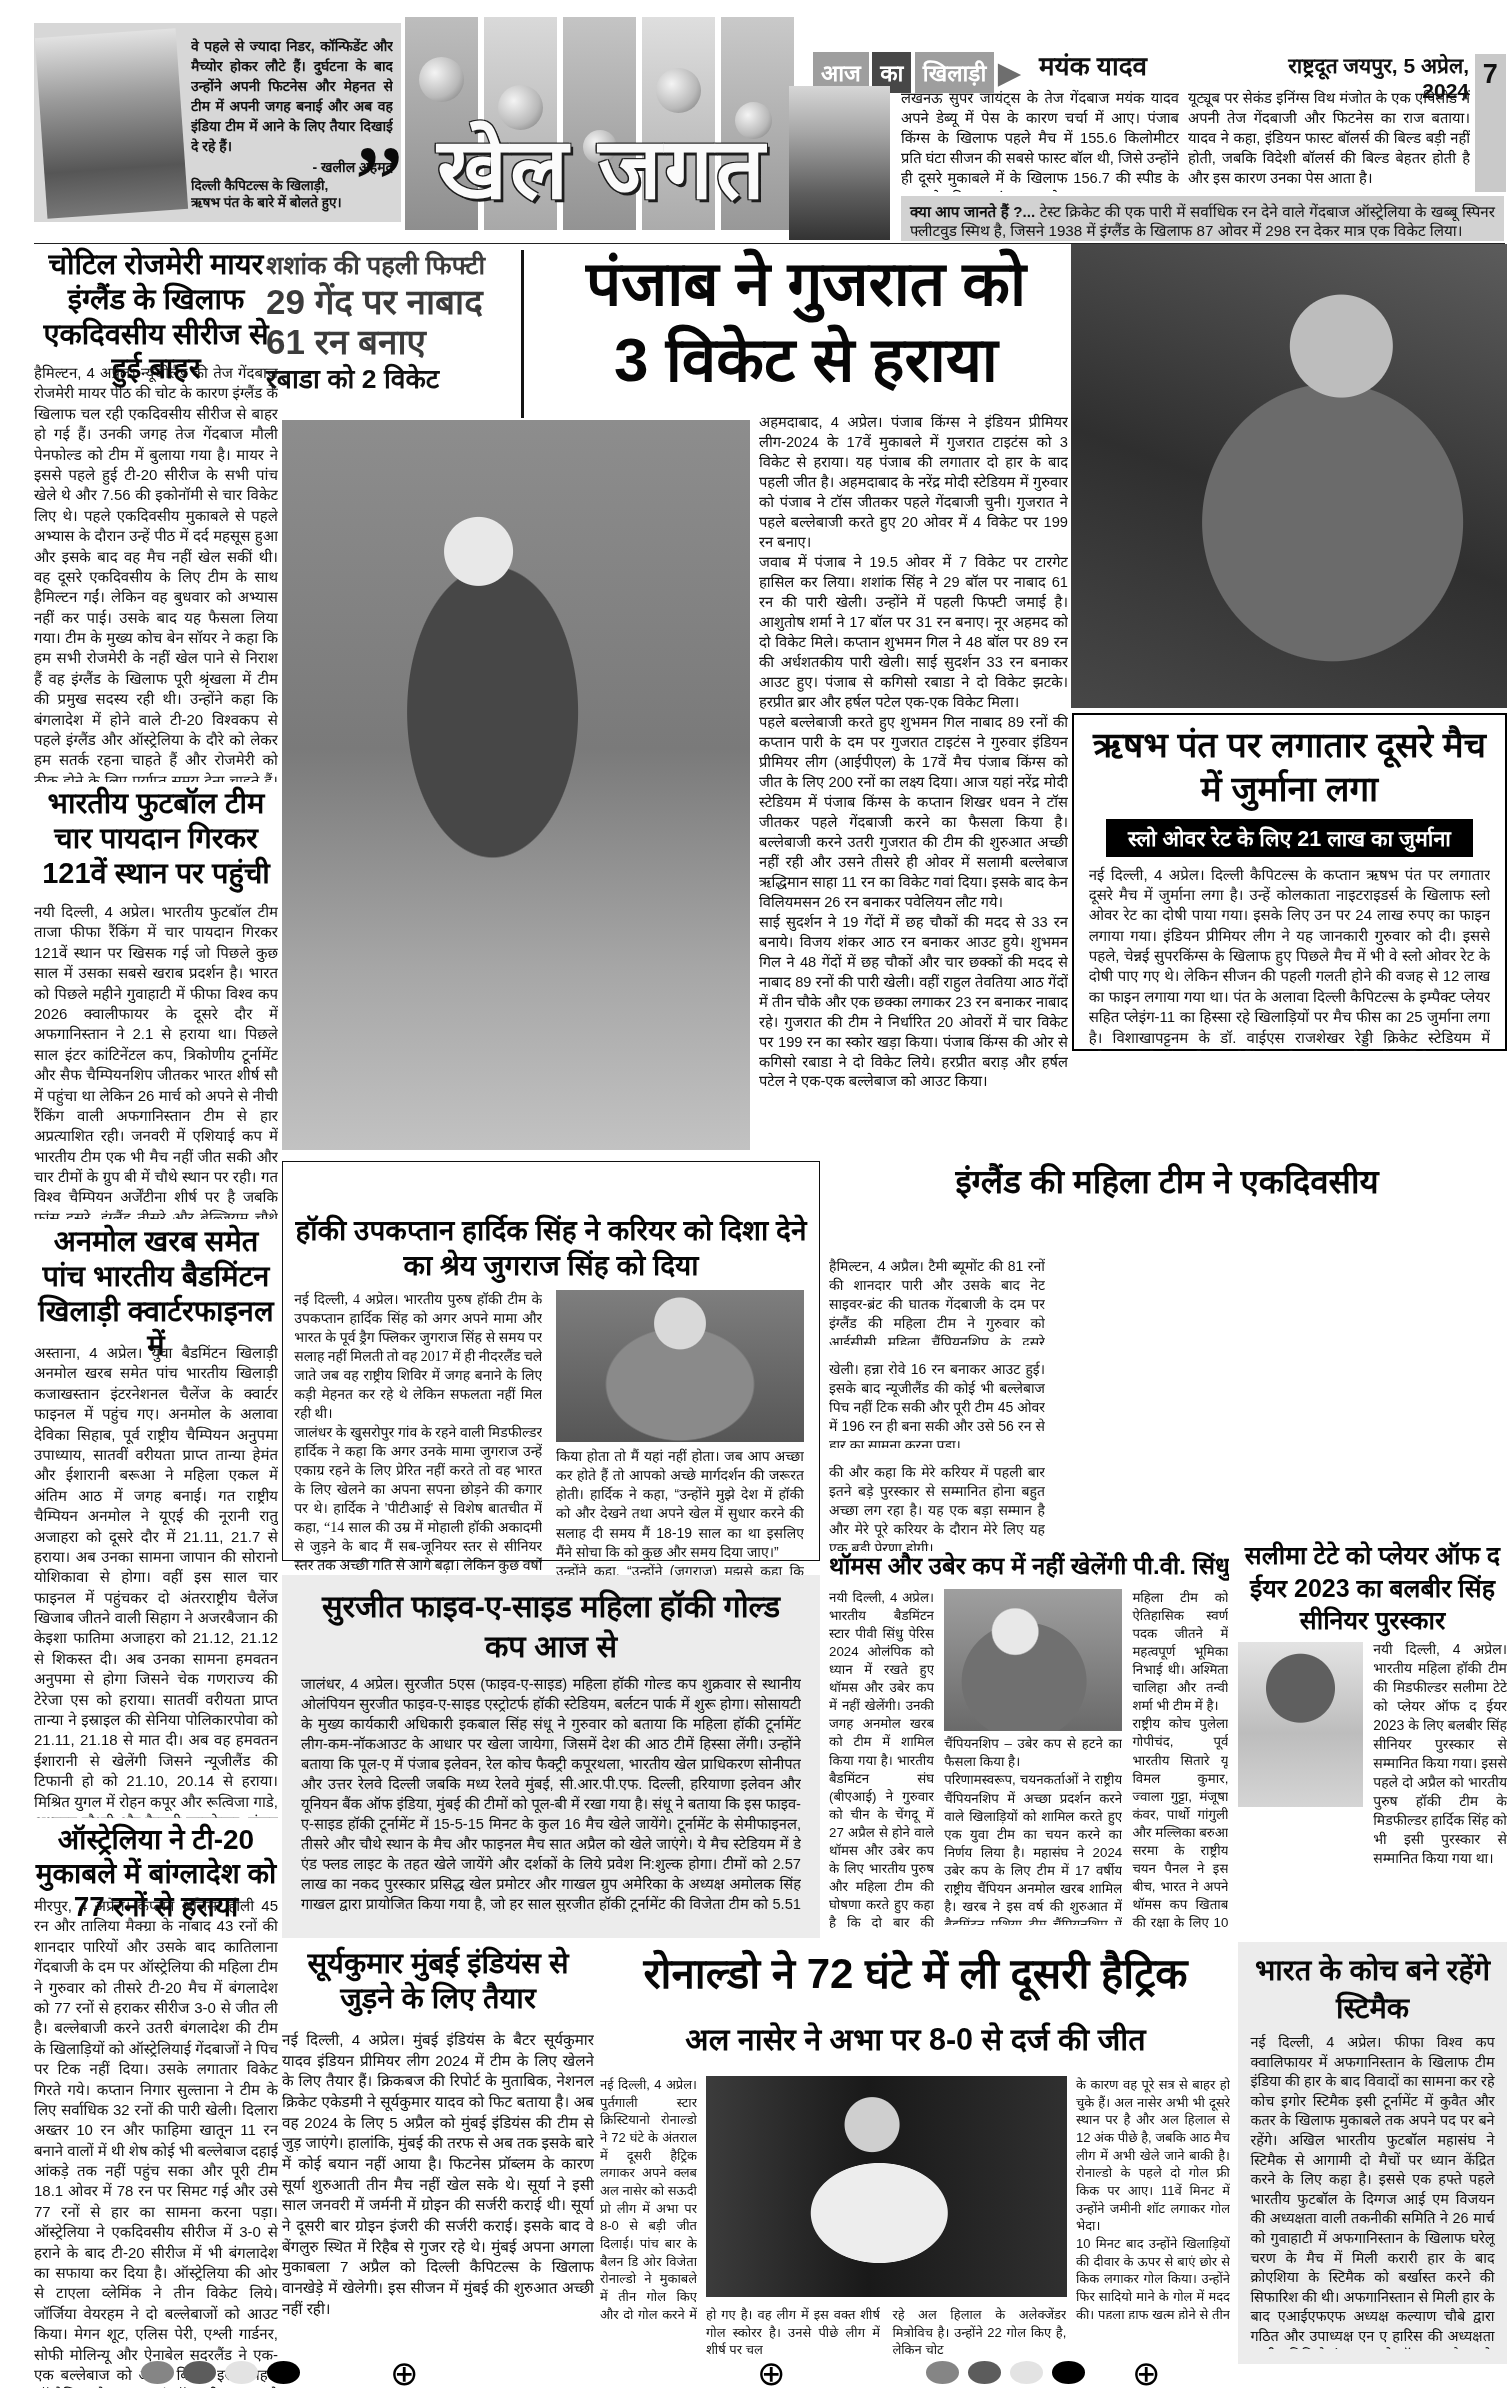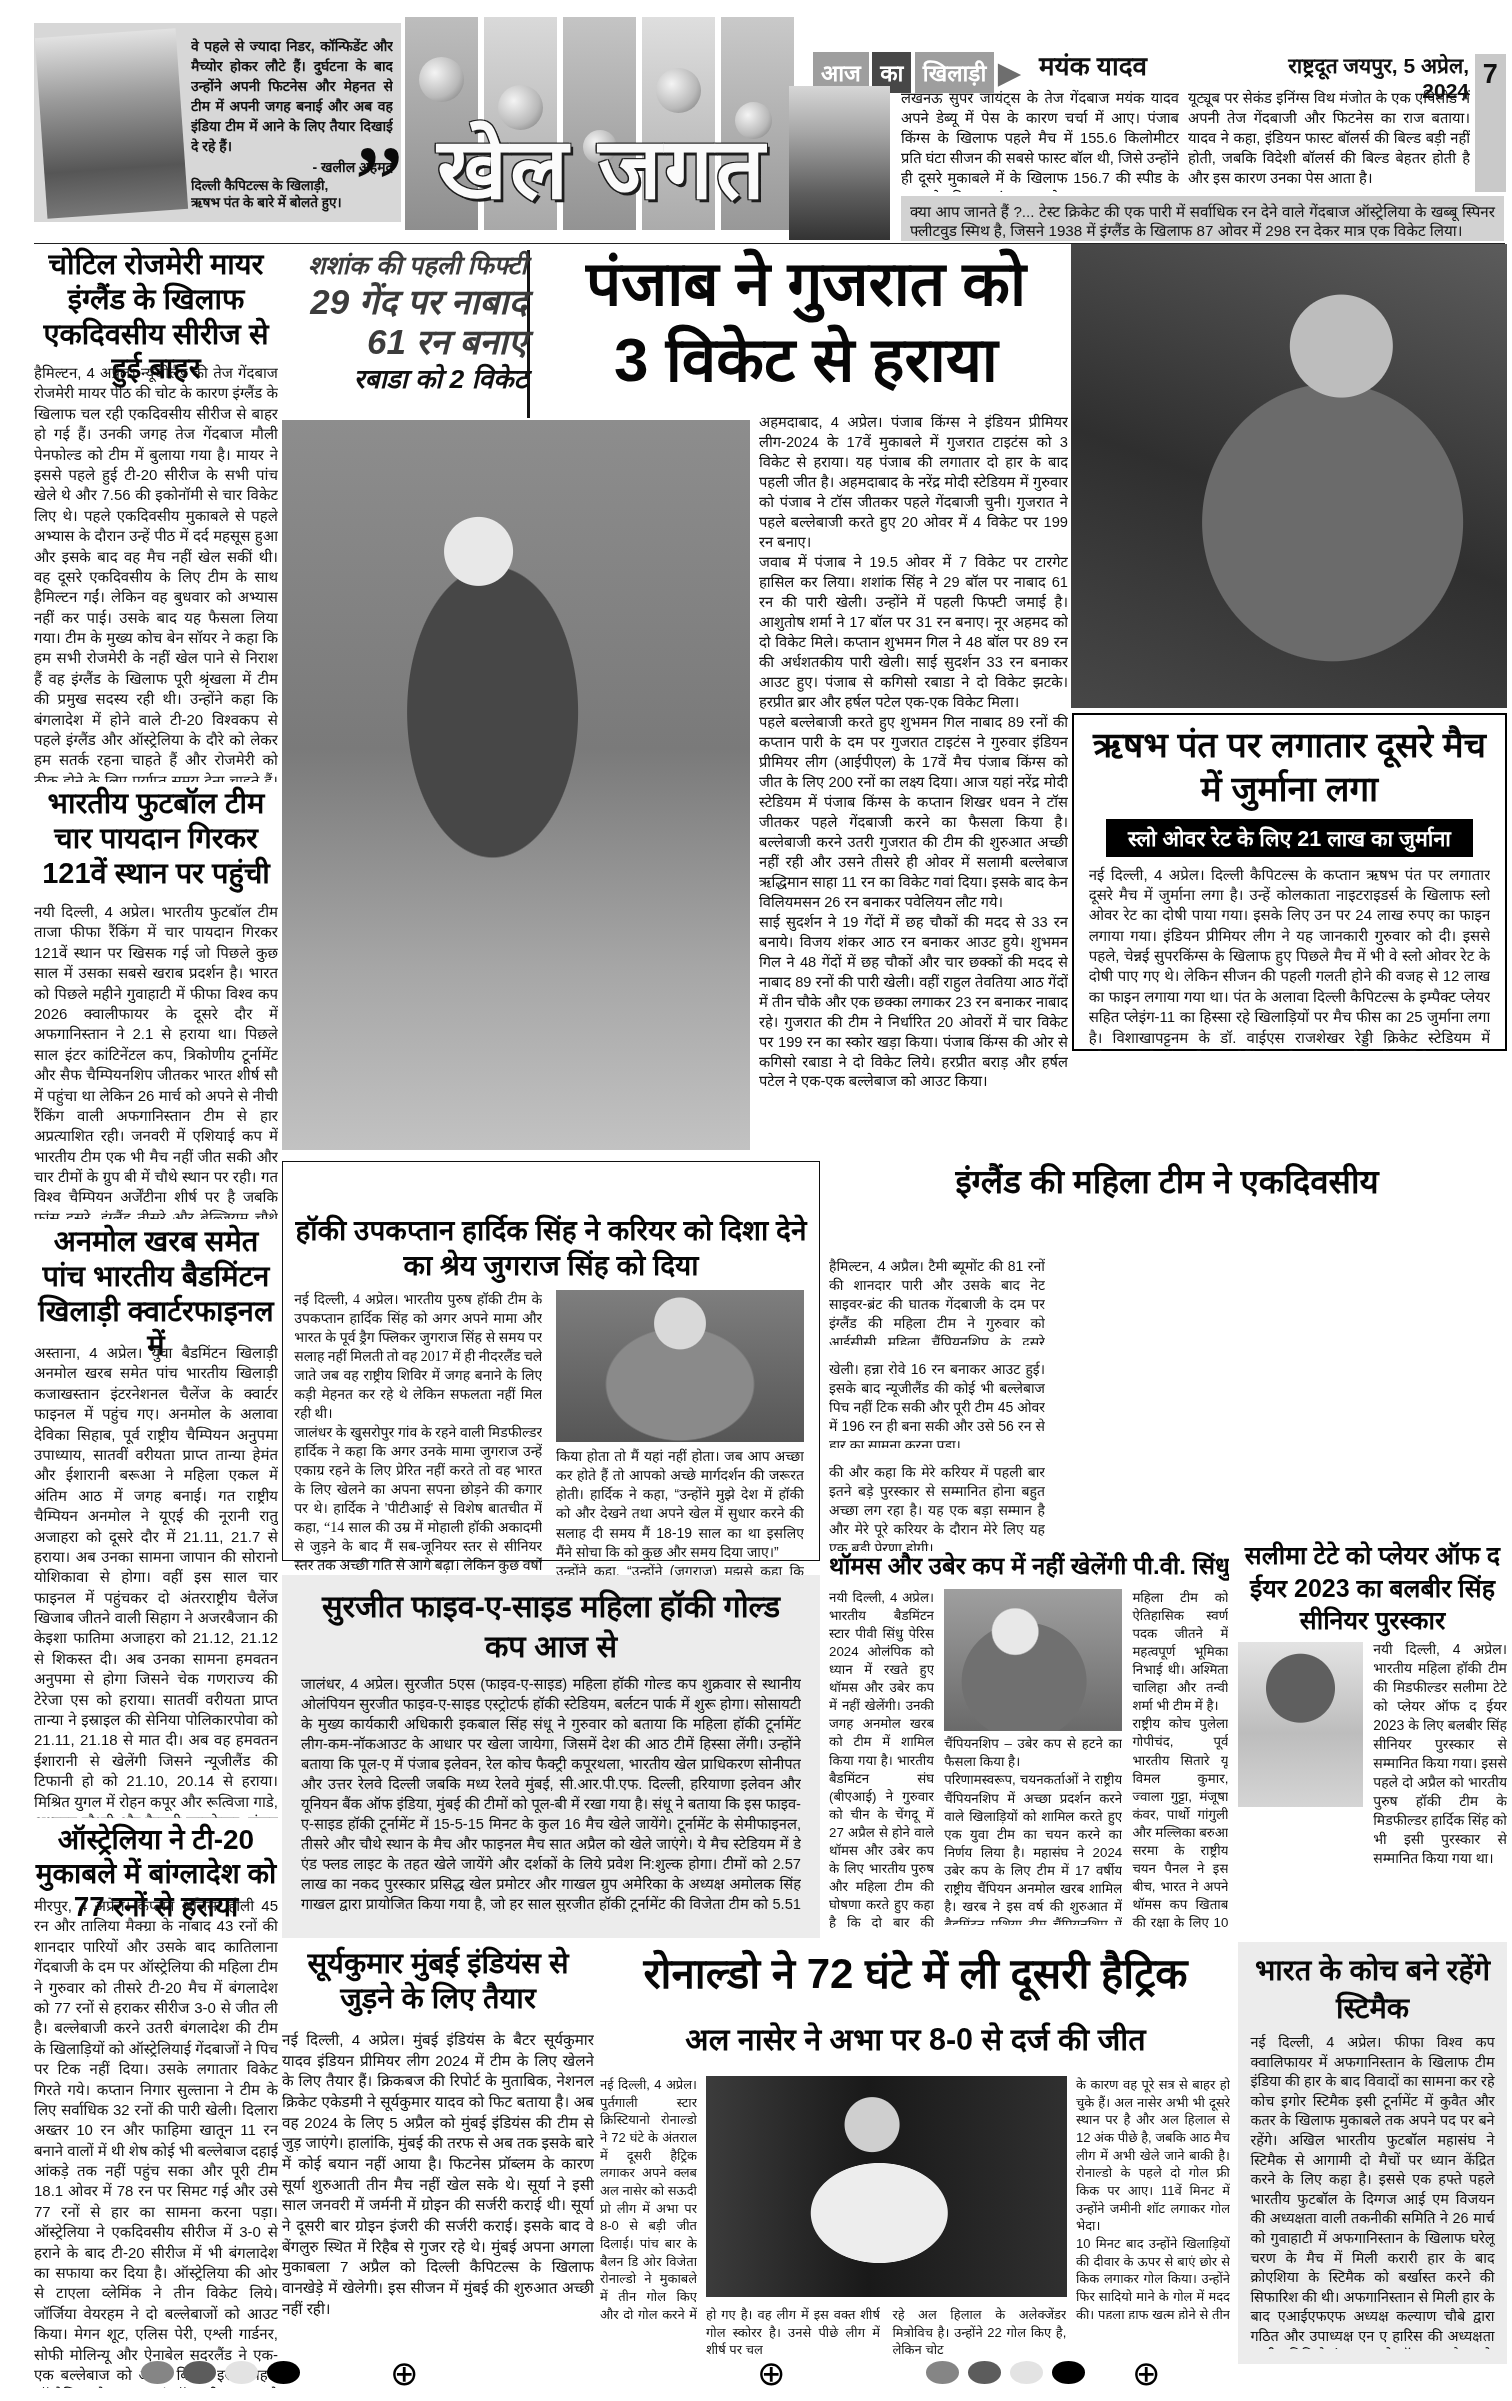--- a/index.html
+++ b/index.html
@@ -30,33 +30,33 @@
   #tag-arrow{display:flex;align-items:center;color:#6e6e6e;font-size:30.5px;}
   #mayank-name{left:1039px;top:47px;width:203px;height:34px;font-size:26px;font-weight:bold;text-align:left;}
   #dateline{left:1254px;top:51px;width:215px;height:29px;font-size:21px;font-weight:bold;text-align:right;}
   #page-num{left:1475px;top:54px;width:30.5px;height:138px;background:#c9c9c9;font-size:27px;font-weight:bold;text-align:center;padding-top:4.5px;box-sizing:border-box;}
   #mayank-photo{left:789px;top:86px;width:101px;height:154px;
       background:linear-gradient(180deg,#d6d6d6 0%,#a7a7a7 30%,#5d5d5d 70%,#333 100%);}
   #mayank-col1{left:901px;top:89px;width:278px;height:103px;font-size:14.7px;}
   #mayank-col2{left:1188px;top:89px;width:282px;height:103px;font-size:14.7px;}
   #dyk-strip{left:901px;top:196px;width:603px;height:45px;background:#d2d2d2;box-sizing:border-box;padding:5.6px 9px;
       font-size:15.2px;line-height:1.25;overflow:hidden;text-align:justify;}
-  #dyk-strip .lbl{font-weight:normal;}
+  #dyk-strip .lbl{font-weight:bold;}
   #header-rule{left:34px;top:243px;width:1471px;height:0;border-top:1.1px solid #222;}
   
   #a1-head{left:34px;top:247px;width:244px;height:111px;font-size:29px;}
   #a1-body{left:34px;top:363px;width:244px;height:419px;font-size:15px;}
   #a2-head{left:34px;top:786px;width:244px;height:112px;font-size:29px;}
   #a2-body{left:34px;top:902px;width:244px;height:317px;font-size:15px;}
   #a3-head{left:34px;top:1224px;width:244px;height:114px;font-size:29px;}
   #a3-body{left:34px;top:1343px;width:244px;height:475px;font-size:15px;}
   #a4-head{left:34px;top:1823px;width:244px;height:70px;font-size:28px;}
   #a4-body{left:34px;top:1896px;width:244px;height:492px;font-size:15px;}
   
-  #shashank{left:272px;top:250px;width:255px;height:168px;border-right:3.4px solid #141414;text-align:right;font-style:italic;}
+  #shashank{left:266px;top:250px;width:255px;height:168px;border-right:3.4px solid #141414;text-align:left;}
   #shashank .l1{font-size:25.4px;font-weight:bold;color:#3c3c3c;line-height:1.25;}
   #shashank .l2{font-size:35px;font-weight:bold;color:#3c3c3c;line-height:1.15;}
   #shashank .l3{font-size:35px;font-weight:bold;color:#3c3c3c;line-height:1.15;}
   #shashank .l4{font-size:26.5px;font-weight:bold;color:#111;line-height:1.3;}
   #batsman-photo{left:282px;top:420px;width:468px;height:730px;
       background:radial-gradient(circle at 42% 18%,#e8e8e8 0 34px,rgba(0,0,0,0) 35px),
                  radial-gradient(ellipse at 45% 40%,#474747 0 85px,rgba(0,0,0,0) 86px),
                  linear-gradient(180deg,#8d8d8d 0%,#7a7a7a 45%,#a6a6a6 75%,#c2c2c2 100%);}
   #main-head{left:545px;top:246px;width:522px;height:165px;font-size:62px;line-height:1.22;white-space:nowrap;}
   #main-body{left:759px;top:413px;width:309px;height:737px;font-size:14.7px;}

